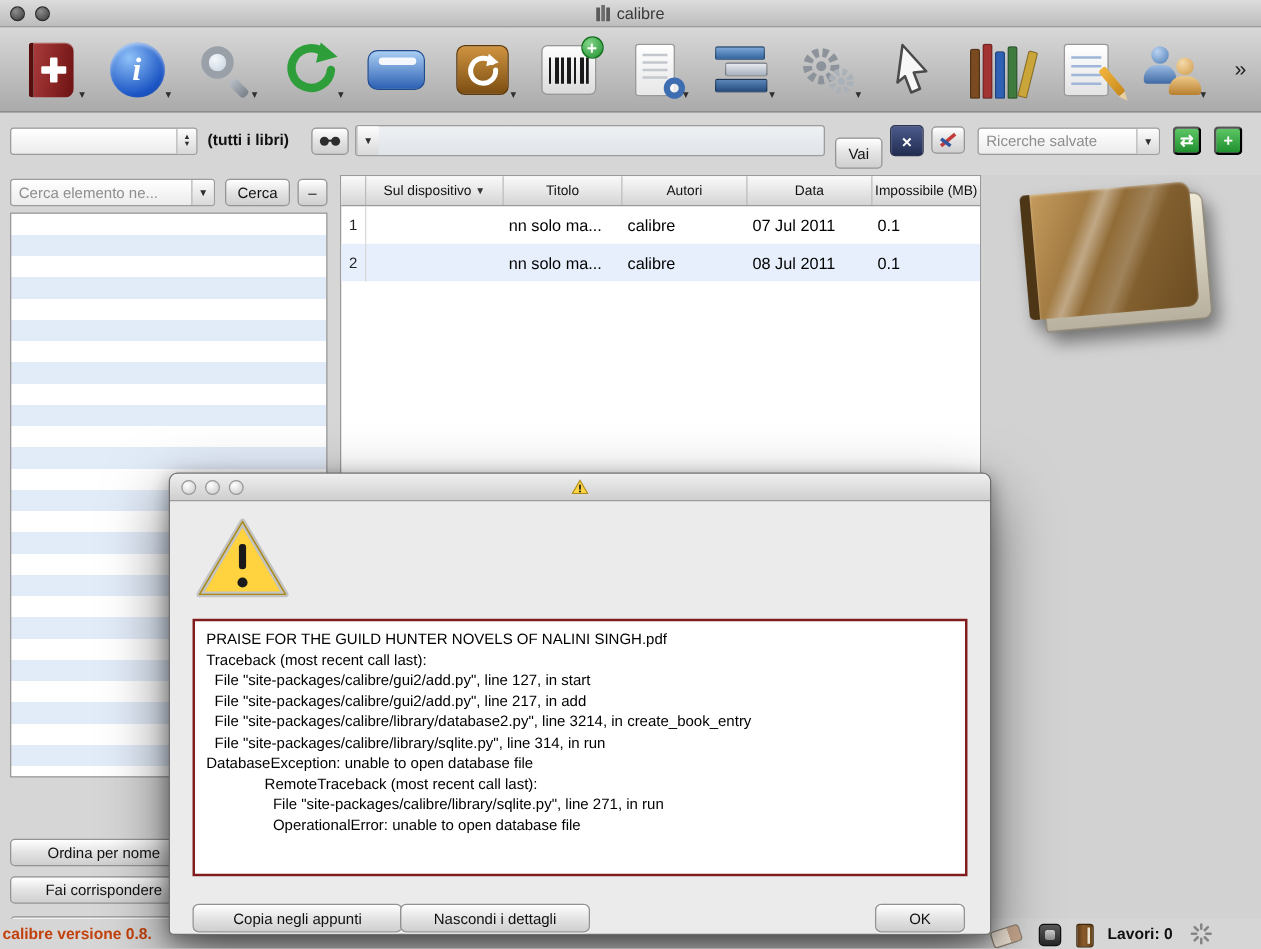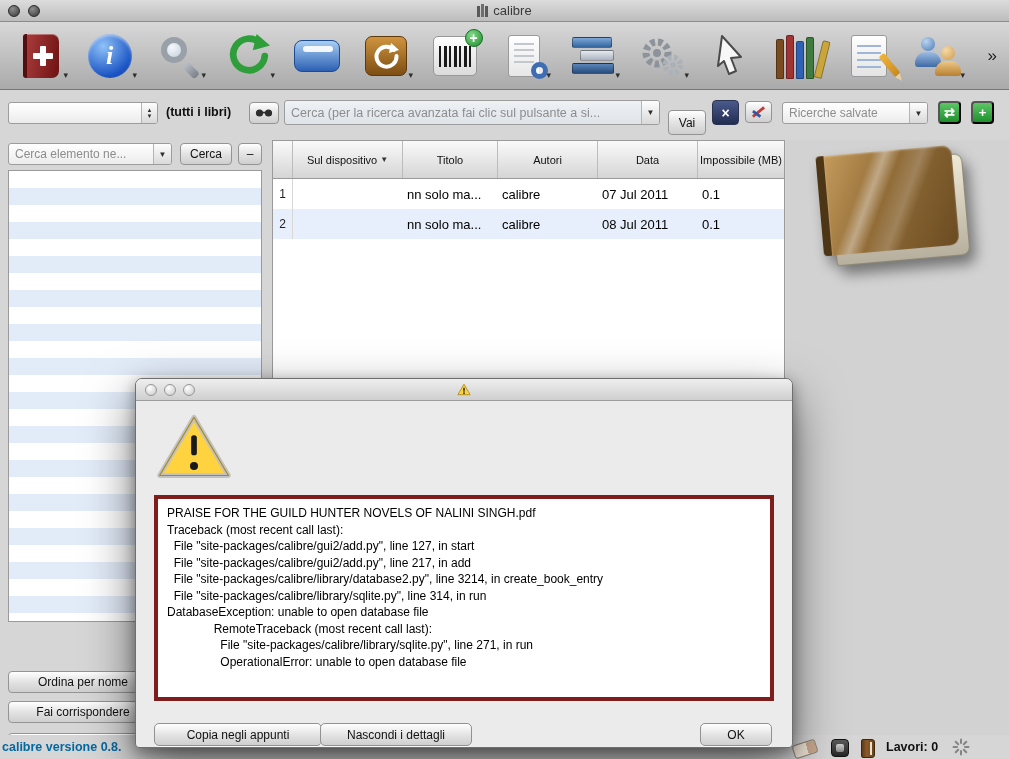--- a/index.html
+++ b/index.html
@@ -138,21 +138,21 @@
   .side-list { position:absolute; left:8px; top:170px; width:254px; height:452px;
     border:1px solid #9a9a9a;
     background:repeating-linear-gradient(to bottom,#ffffff 0 17px,#e2ebf8 17px 34px); }
   .side-btn { position:absolute; height:22px; background:linear-gradient(#ffffff,#e3e3e3 50%,#cfcfcf);
     border:1px solid #949494; border-radius:4px; font-size:12px; color:#111;
     display:flex; align-items:center; justify-content:center; overflow:hidden; white-space:nowrap;margin-top:44px; }
 
   
   .booktable { position:absolute; left:272px; top:140px; width:513px; height:595px;
     background:#fff; border:1px solid #9a9a9a; }
-  .thead { display:flex; height:38px; background:linear-gradient(#fafafa,#d5d5d5);
+  .thead { display:flex; height:24px; background:linear-gradient(#fafafa,#d5d5d5);
     border-bottom:1px solid #9a9a9a; font-size:11px; color:#111; }
   .th { display:flex; align-items:center; justify-content:center; gap:3px;
     border-right:1px solid #bcbcbc; overflow:hidden; white-space:nowrap; }
   .col-num{ width:20px; } .col-dev{ width:110px; } .col-title{ width:95px; }
   .col-auth{ width:100px; } .col-date{ width:100px; } .col-size{ flex:1; }
   .sortarrow { font-size:8px; color:#333; }
   .trow { display:flex; height:30px; align-items:center; font-size:13px; color:#000; }
   .trow.alt { background:#e6effb; }
   .td { padding:0 4px; overflow:hidden; white-space:nowrap; }
   .td.col-num { text-align:center; font-size:12px; color:#222; border-right:1px solid #d8d8d8;
@@ -167,21 +167,21 @@
   .cover .front { position:absolute; left:0; top:0; width:136px; height:100px;
     background:linear-gradient(115deg,#c59b5d 0%,#956f39 40%,#6a4b21 100%);
     border-radius:4px 9px 9px 4px; border-left:8px solid #4d3615;
     box-shadow:inset 0 1px 2px rgba(255,255,255,.4); }
   .cover .sheen { position:absolute; inset:0; border-radius:inherit;
     background:linear-gradient(115deg, rgba(255,255,255,0) 28%, rgba(255,255,255,.38) 36%,
       rgba(255,255,255,0) 45%, rgba(255,255,255,.2) 58%, rgba(255,255,255,0) 66%); }
 
   
   .statusbar { position:absolute; left:0; bottom:0; width:100%; height:24px; background:#d6d6d6; }
-  .version { position:absolute; left:2px; top:5px; font-size:12.5px; font-weight:bold; color:#0369a1; white-space:nowrap; }
+  .version { position:absolute; left:2px; top:5px; font-size:12.5px; font-weight:bold; color:#c2410c; white-space:nowrap; }
   .jobs { position:absolute; left:886px; top:5px; font-size:12.5px; font-weight:bold; color:#101010; }
   .s-ic { position:absolute; top:4px; }
   .s-eraser { left:793px; width:24px; height:14px; top:7px; transform:rotate(-18deg);
     background:linear-gradient(90deg,#f1e6d8 60%,#caa98f 60%); border:1px solid #8f8273; border-radius:3px; }
   .s-square { left:831px; width:18px; height:18px; background:linear-gradient(#5a5a5a,#262626);
     border:1px solid #111; border-radius:4px; }
   .s-square::before { content:""; position:absolute; left:4px; top:4px; right:4px; bottom:4px;
     background:linear-gradient(#cfcfcf,#8a8a8a); border-radius:2px; }
   .s-book { left:861px; width:14px; height:19px; background:linear-gradient(90deg,#5e3c18,#8a5a2a 40%,#6b4317);
     border:1px solid #3e2809; border-radius:2px 3px 3px 2px; }
@@ -194,21 +194,21 @@
   .dtitle { position:relative; height:22px; background:linear-gradient(#efefef,#cfcfcf);
     border-bottom:1px solid #9c9c9c; display:flex; align-items:center; justify-content:center; gap:5px;
     font-size:12.5px; font-weight:bold; color:#3d3d3d; }
   .dlights { position:absolute; left:9px; top:5px; display:flex; gap:7px; }
   .dlight { width:12px; height:12px; border-radius:50%;
     background:radial-gradient(circle at 35% 30%,#ffffff,#c7c7c7); border:1px solid #979797; }
   .dbody { position:relative; height:348px; }
   .warn-big { position:absolute; left:20px; top:12px; }
   .dmsg { position:absolute; left:106px; top:44px; font-size:13px; color:#000; }
   .ddetails { position:absolute; left:18px; top:94px; width:620px; height:206px;
-    background:#fff; border:4px solid #7f1d1d; padding:6px 9px;
+    background:#fff; border:2px solid #7f1d1d; padding:6px 9px;
     font:12px/16.5px "Liberation Sans", sans-serif; color:#000; white-space:pre-wrap; overflow:hidden; }
   .dbtn { position:absolute; top:322px; height:23px; border:1px solid #919191; border-radius:5px;
     background:linear-gradient(#ffffff,#e4e4e4 50%,#cfcfcf); font-size:12px; color:#111;
     display:flex; align-items:center; justify-content:center; box-shadow:0 1px 0 rgba(255,255,255,.7); }
   .btn-copy { left:18px; width:168px; }
   .btn-hide { left:184px; width:152px; }
   .btn-ok { right:20px; width:72px; }
 </style>
 </head>
 <body>
@@ -341,21 +341,20 @@
     </div>
     <span class="all-books" style="left:166px; top:15px;">(tutti i libri)</span>
     <button class="aqbtn sm" style="left:249px; top:12px; width:30px;">
       <svg width="20" height="10" viewBox="0 0 20 10">
         <circle cx="5" cy="5" r="4" fill="#2d2d2d"></circle>
           <circle cx="15" cy="5" r="4" fill="#2d2d2d"></circle>
         <rect x="8" y="3.6" width="4" height="1.8" fill="#2d2d2d"></rect>
       </svg>
     </button>
     <div class="combo bigsearch" style="left:284px; top:10px; width:376px;">
-      <input placeholder="Cerca (per la ricerca avanzata fai clic sul pulsante a si..." style="">
       <span class="arrow">▼</span>
     </div>
     <button class="aqbtn" style="left:668px; top:20px; width:38px;">Vai</button>
     <button class="icbtn" style="left:712px; top:10px;">
       <span>×</span>
     </button>
     <button class="aqbtn sm" style="left:745px; top:11px; width:27px;">
       <svg width="16" height="14" viewBox="0 0 16 14">
         <path d="M2 12 L14 2" stroke="#c23b3b" stroke-width="3"></path>
         <path d="M2 6 L10 12" stroke="#31559e" stroke-width="3"></path>

